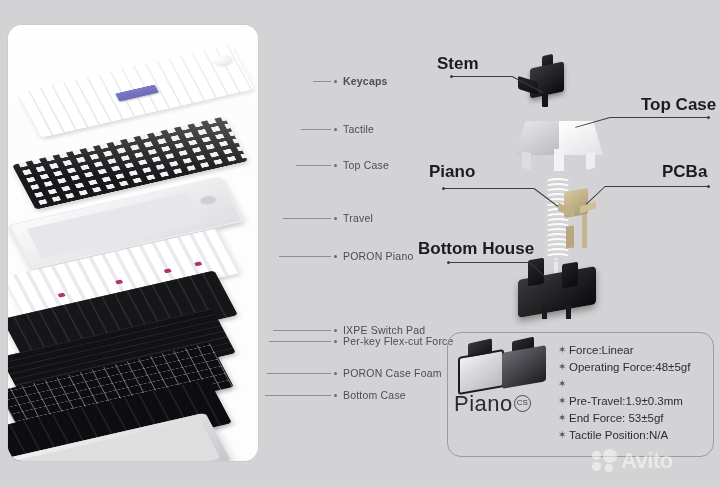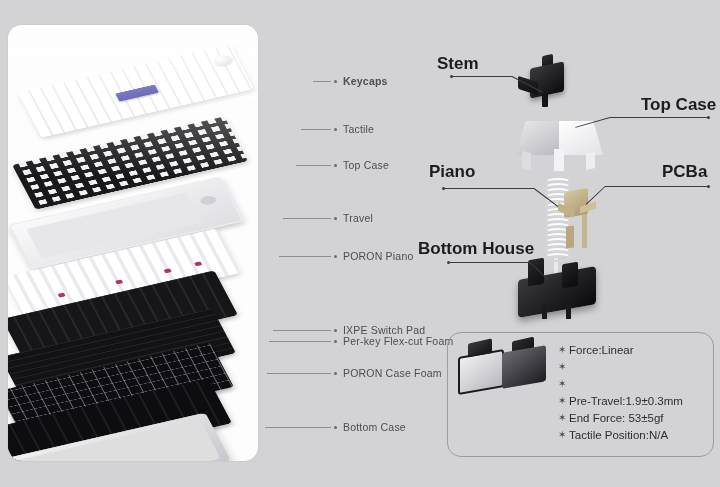--- a/index.html
+++ b/index.html
@@ -303,28 +303,28 @@
         <span class="txt">PORON Piano</span>
       </div>
       <div class="callout" style="left: 273px; top: 289px; margin-top: 34px;">
         <span class="lead" style="width:58px"></span>
         <span class="dot"></span>
         <span class="txt">IXPE Switch Pad</span>
       </div>
       <div class="callout" style="left: 269px; top: 334px;">
         <span class="lead" style="width:62px"></span>
         <span class="dot"></span>
-        <span class="txt">Per-key Flex-cut Foam</span>
+        <span class="txt">Per-key Flex-cut Force</span>
       </div>
       <div class="callout" style="left: 267px; top: 366px;">
         <span class="lead" style="width:64px"></span>
         <span class="dot"></span>
         <span class="txt">PORON Case Foam</span>
       </div>
-      <div class="callout" style="left: 265px; top: 420px;">
+      <div class="callout" style="left: 265px; top: 388px;">
         <span class="lead" style="width:66px"></span>
         <span class="dot"></span>
         <span class="txt">Bottom Case</span>
       </div>
     </div>
 
   <div class="part" style="left:512px;top:55px;width:70px;height:56px;">
     <div class="stem-cross"></div>
     <div class="stem-body"></div>
     <div class="stem-wing"></div>
@@ -410,41 +410,54 @@
 
   <div class="spec-panel">
 
     <div class="sw-photo">
       <div class="pAtop"></div>
         <div class="pA"></div>
       <div class="pBtop"></div>
         <div class="pB"></div>
     </div>
 
+    <div class="piano-wrap">
+      <span class="piano-name">Piano</span><span class="piano-cs">CS</span>
+    </div>
 
     <div class="spec-list" id="spec-list">
         <div class="spec-row">
           <span class="bul">✶</span>
           <span class="stxt">Force:Linear</span>
         </div>
         <div class="spec-row">
           <span class="bul">✶</span>
+          <span class="stxt">Operating Force:48±5gf</span>
         </div>
         <div class="spec-row">
           <span class="bul">✶</span>
         </div>
         <div class="spec-row">
           <span class="bul">✶</span>
           <span class="stxt">Pre-Travel:1.9±0.3mm</span>
         </div>
         <div class="spec-row">
           <span class="bul">✶</span>
           <span class="stxt">End Force: 53±5gf</span>
         </div>
         <div class="spec-row">
           <span class="bul">✶</span>
           <span class="stxt">Tactile Position:N/A</span>
         </div>
       </div>
   </div>
 
+  <div class="wm">
+    <span class="glyph">
+      <i class="g1"></i>
+        <i class="g2"></i>
+        <i class="g3"></i>
+        <i class="g4"></i>
+    </span>
+    <span class="wtxt">Avito</span>
+  </div>
 
 </div>
 
 </body></html>

